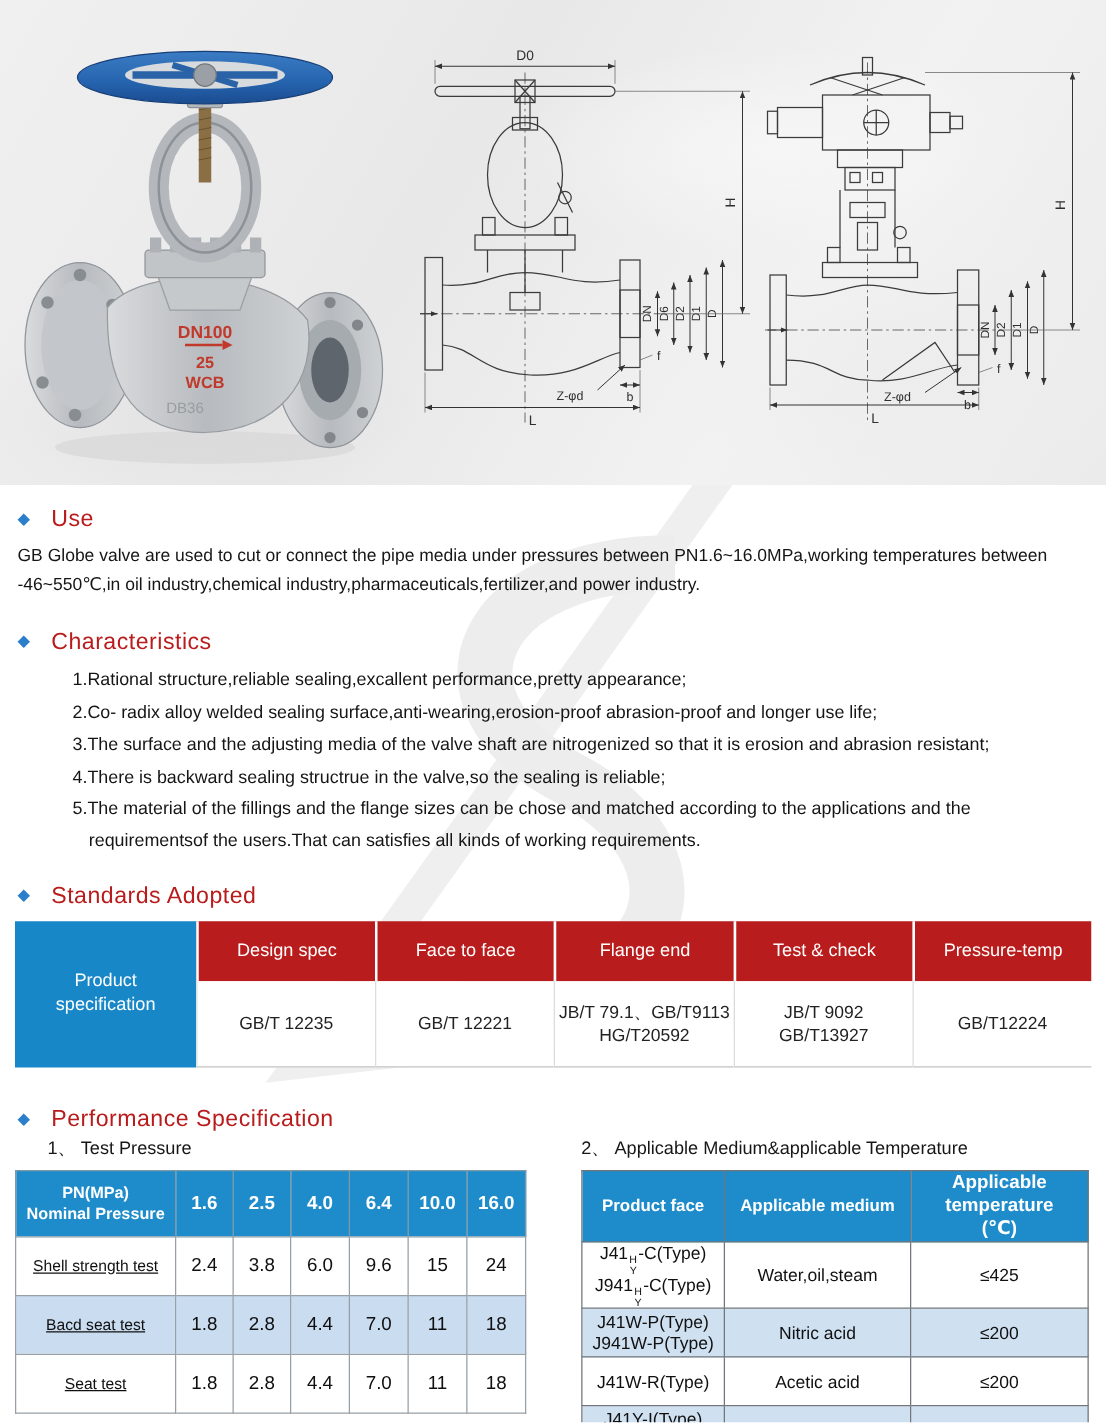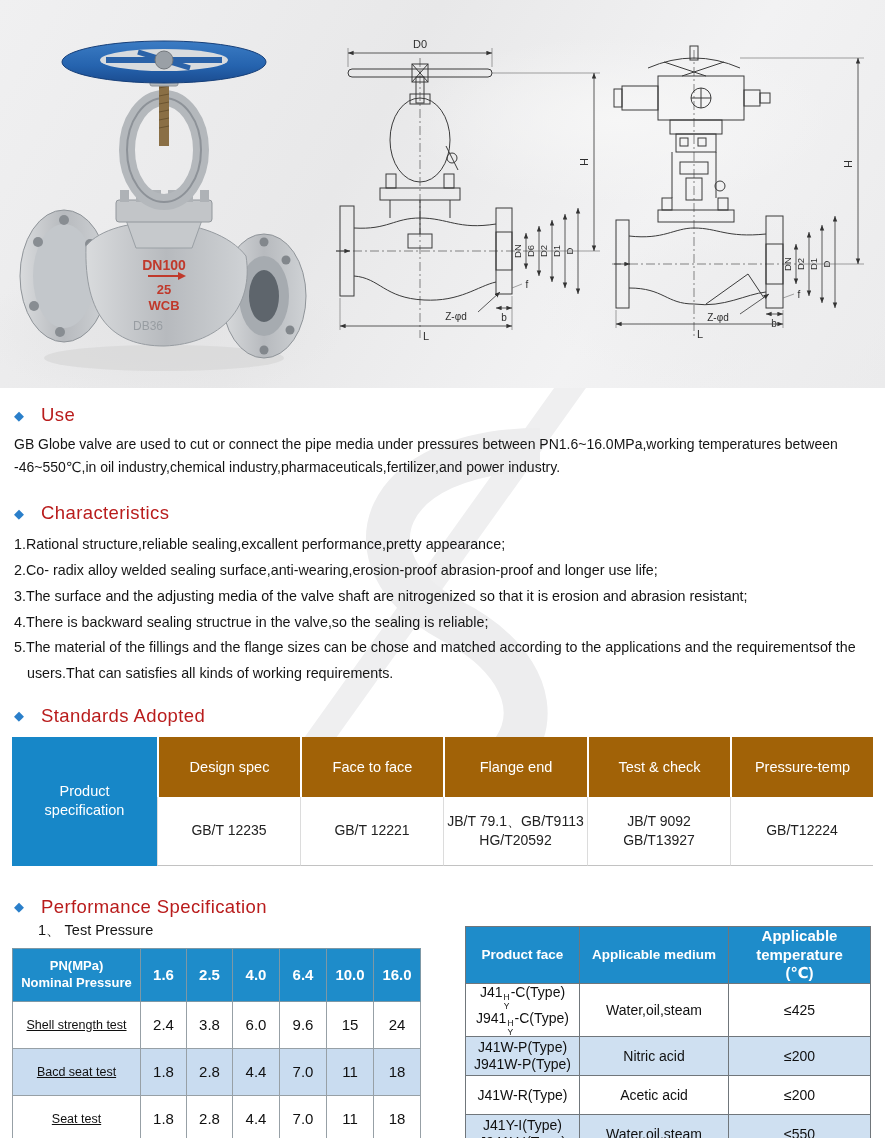--- a/index.html
+++ b/index.html
@@ -26,29 +26,29 @@
 
   
   .sec-head{position:relative;z-index:1;display:flex;align-items:center;margin-left:14px;}
   .diamond{width:27px;color:#2a7fca;font-size:13px;flex:0 0 27px;}
   .sec-title{font-size:18.5px;color:#b91c1c;letter-spacing:0.4px;}
   .subtitle{font-size:14.5px;color:#161616;font-weight:500;height:22px;}
 
   
   .body-text{position:relative;z-index:1;margin:7px 12px 0 14px;font-size:14px;line-height:1.62;color:#151515;}
   .char-list{position:relative;z-index:1;margin:8px 10px 0 14px;font-size:14.3px;color:#151515;}
-  .char-item{padding-left:13px;text-indent:-13px;line-height:1.8;}
+  .char-item{padding-left:13px;text-indent:-13px;line-height:1.8;margin-left:44px;}
 
   
   .std-wrap{position:relative;z-index:1;margin:10px 0 0 12px;}
   table{border-spacing:0;}
   .std{border-collapse:separate;width:861px;table-layout:fixed;}
   .std td{text-align:center;vertical-align:middle;padding:0;}
   .std-corner{background:#1787c8;color:#fff;font-size:14.5px;line-height:1.35;}
-  .std-h{background:#a16207;color:#fff;height:60px;font-size:14.5px;border-left:2px solid #fff;}
+  .std-h{background:#b91c1c;color:#fff;height:48px;font-size:14.5px;border-left:2px solid #fff;}
   .std-v{background:#fff;height:68px;font-size:14px;color:#222;line-height:1.35;
          border-left:1px solid #dcdcdc;border-bottom:1px solid #c2c2c2;}
 
   
   .perf-cols{position:relative;z-index:1;display:flex;margin:3px 0 0 12px;}
   .perf-left{width:441px;}
   .perf-right{width:412px;margin-left:12px;}
   .perf-left .subtitle{margin-left:26px;}
 
   .tp{border-collapse:collapse;width:408px;table-layout:fixed;margin-top:5px;}
@@ -404,20 +404,21 @@
           <td>4.4</td>
           <td>7.0</td>
           <td>11</td>
           <td>18</td>
         </tr>
       </tbody>
         </table>
     </div>
 
     <div class="perf-right">
+      <div class="subtitle">2、 Applicable Medium&amp;applicable Temperature</div>
       <table class="mt">
         <colgroup>
             <col style="width:114px">
             <col style="width:149px">
             <col style="width:142px">
           </colgroup>
         <tbody>
             <tr class="mt-head">
           <td>Product face</td>
           <td>Applicable medium</td>

